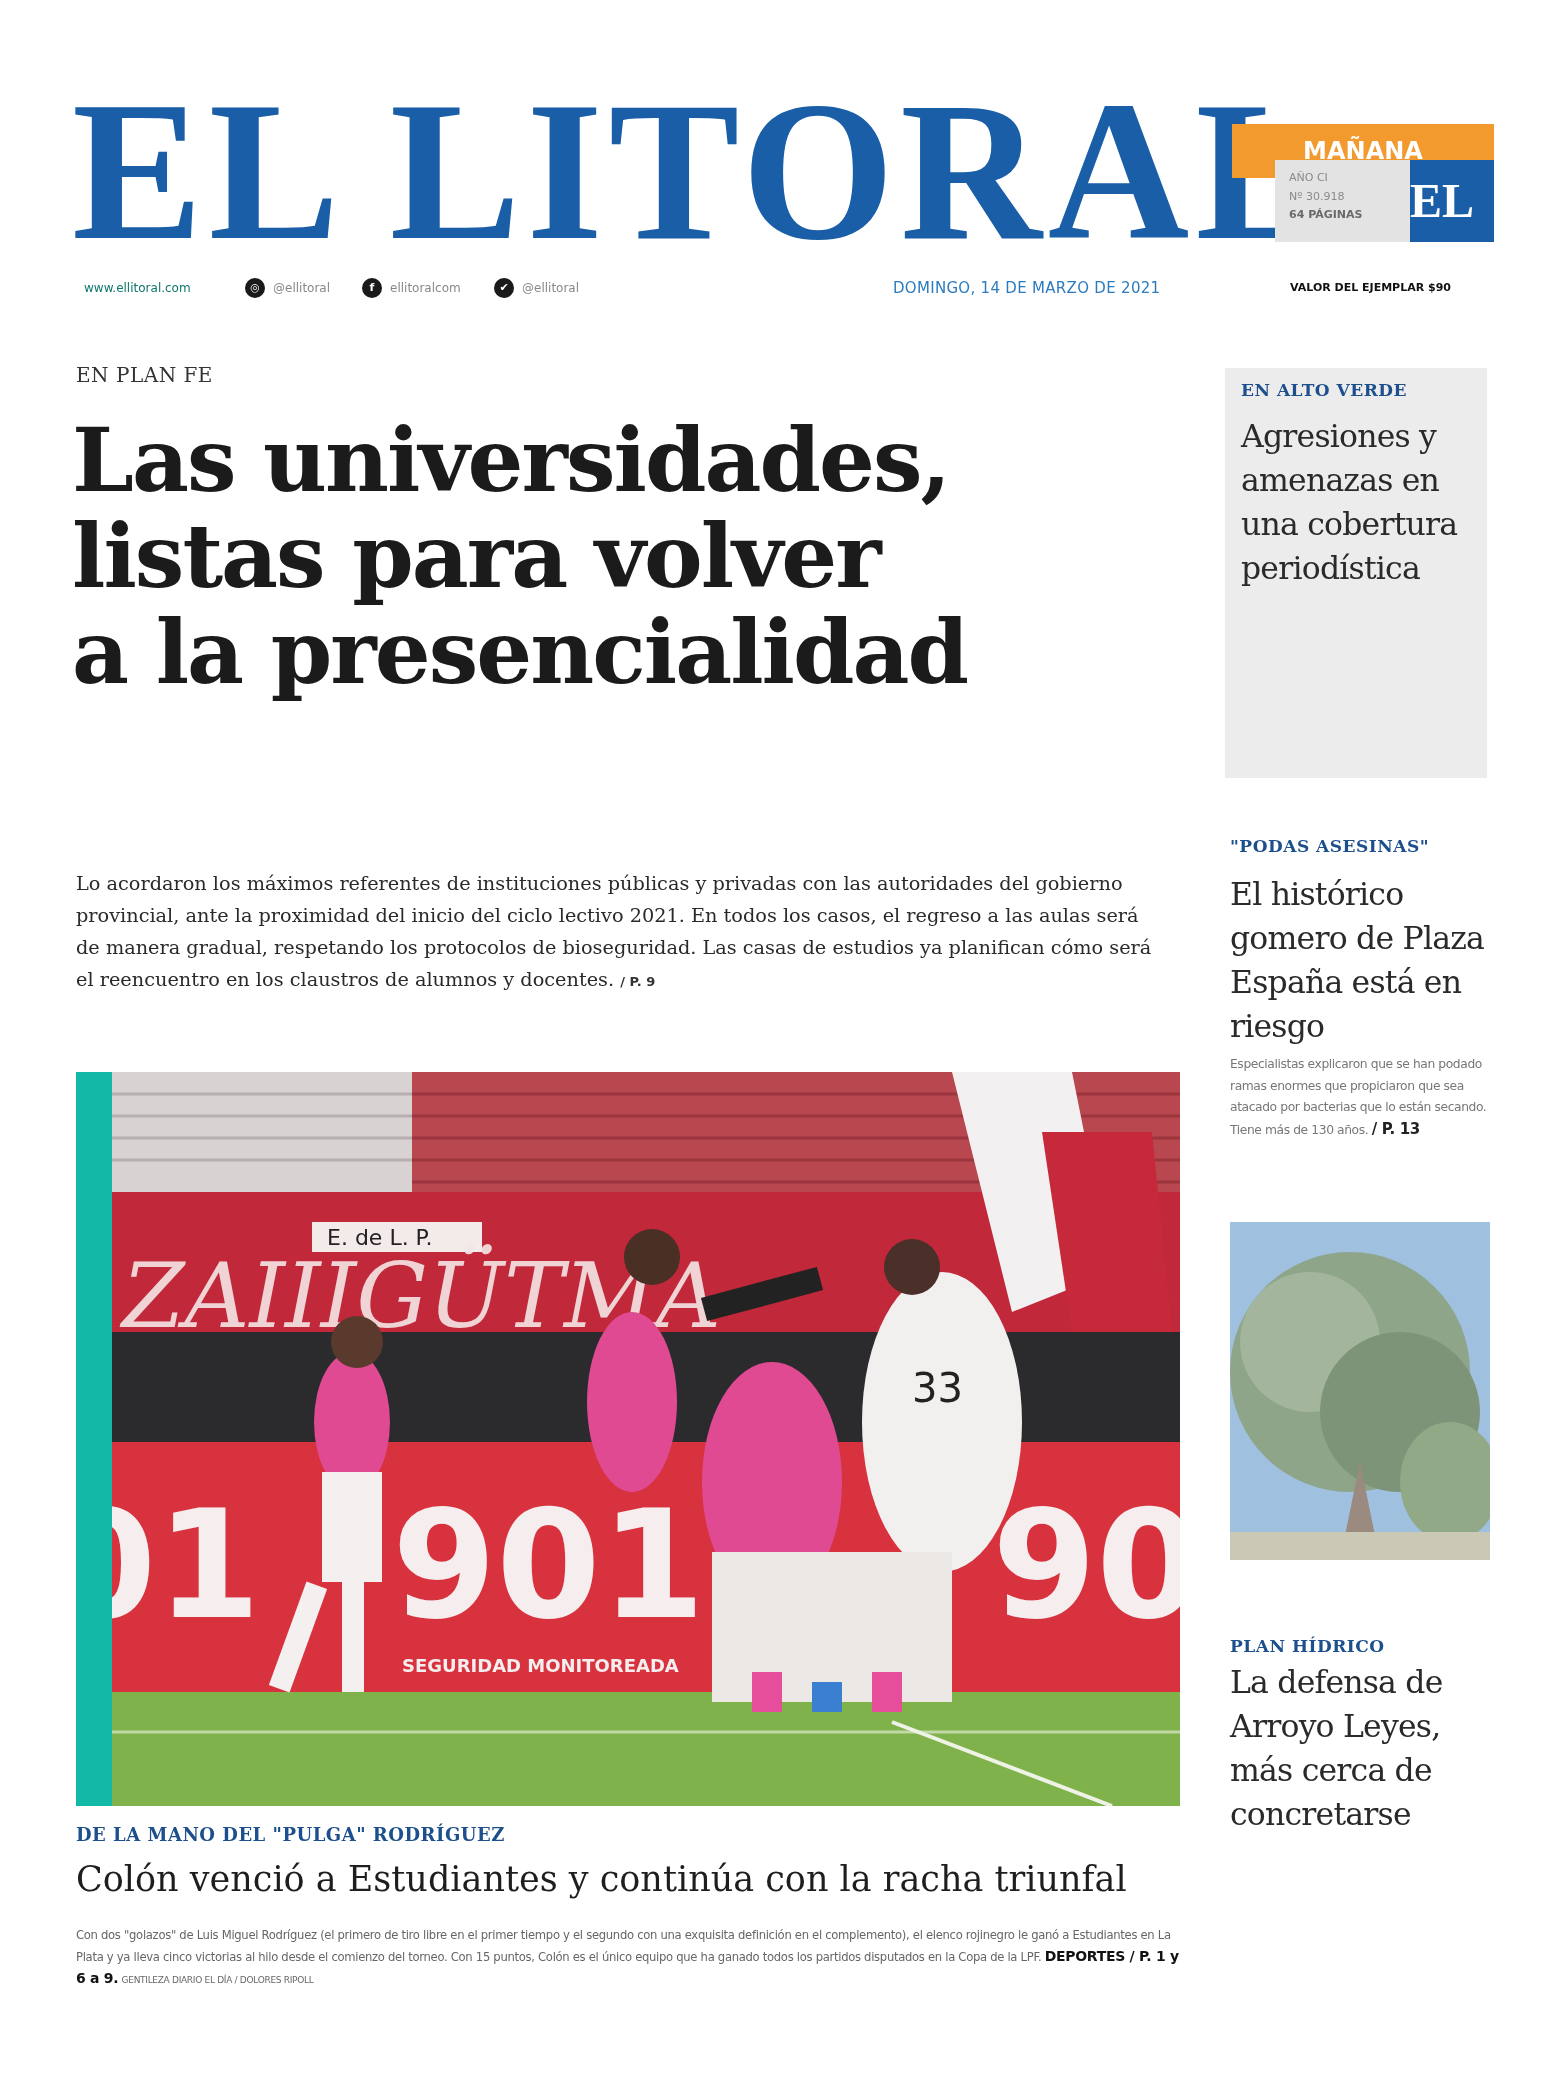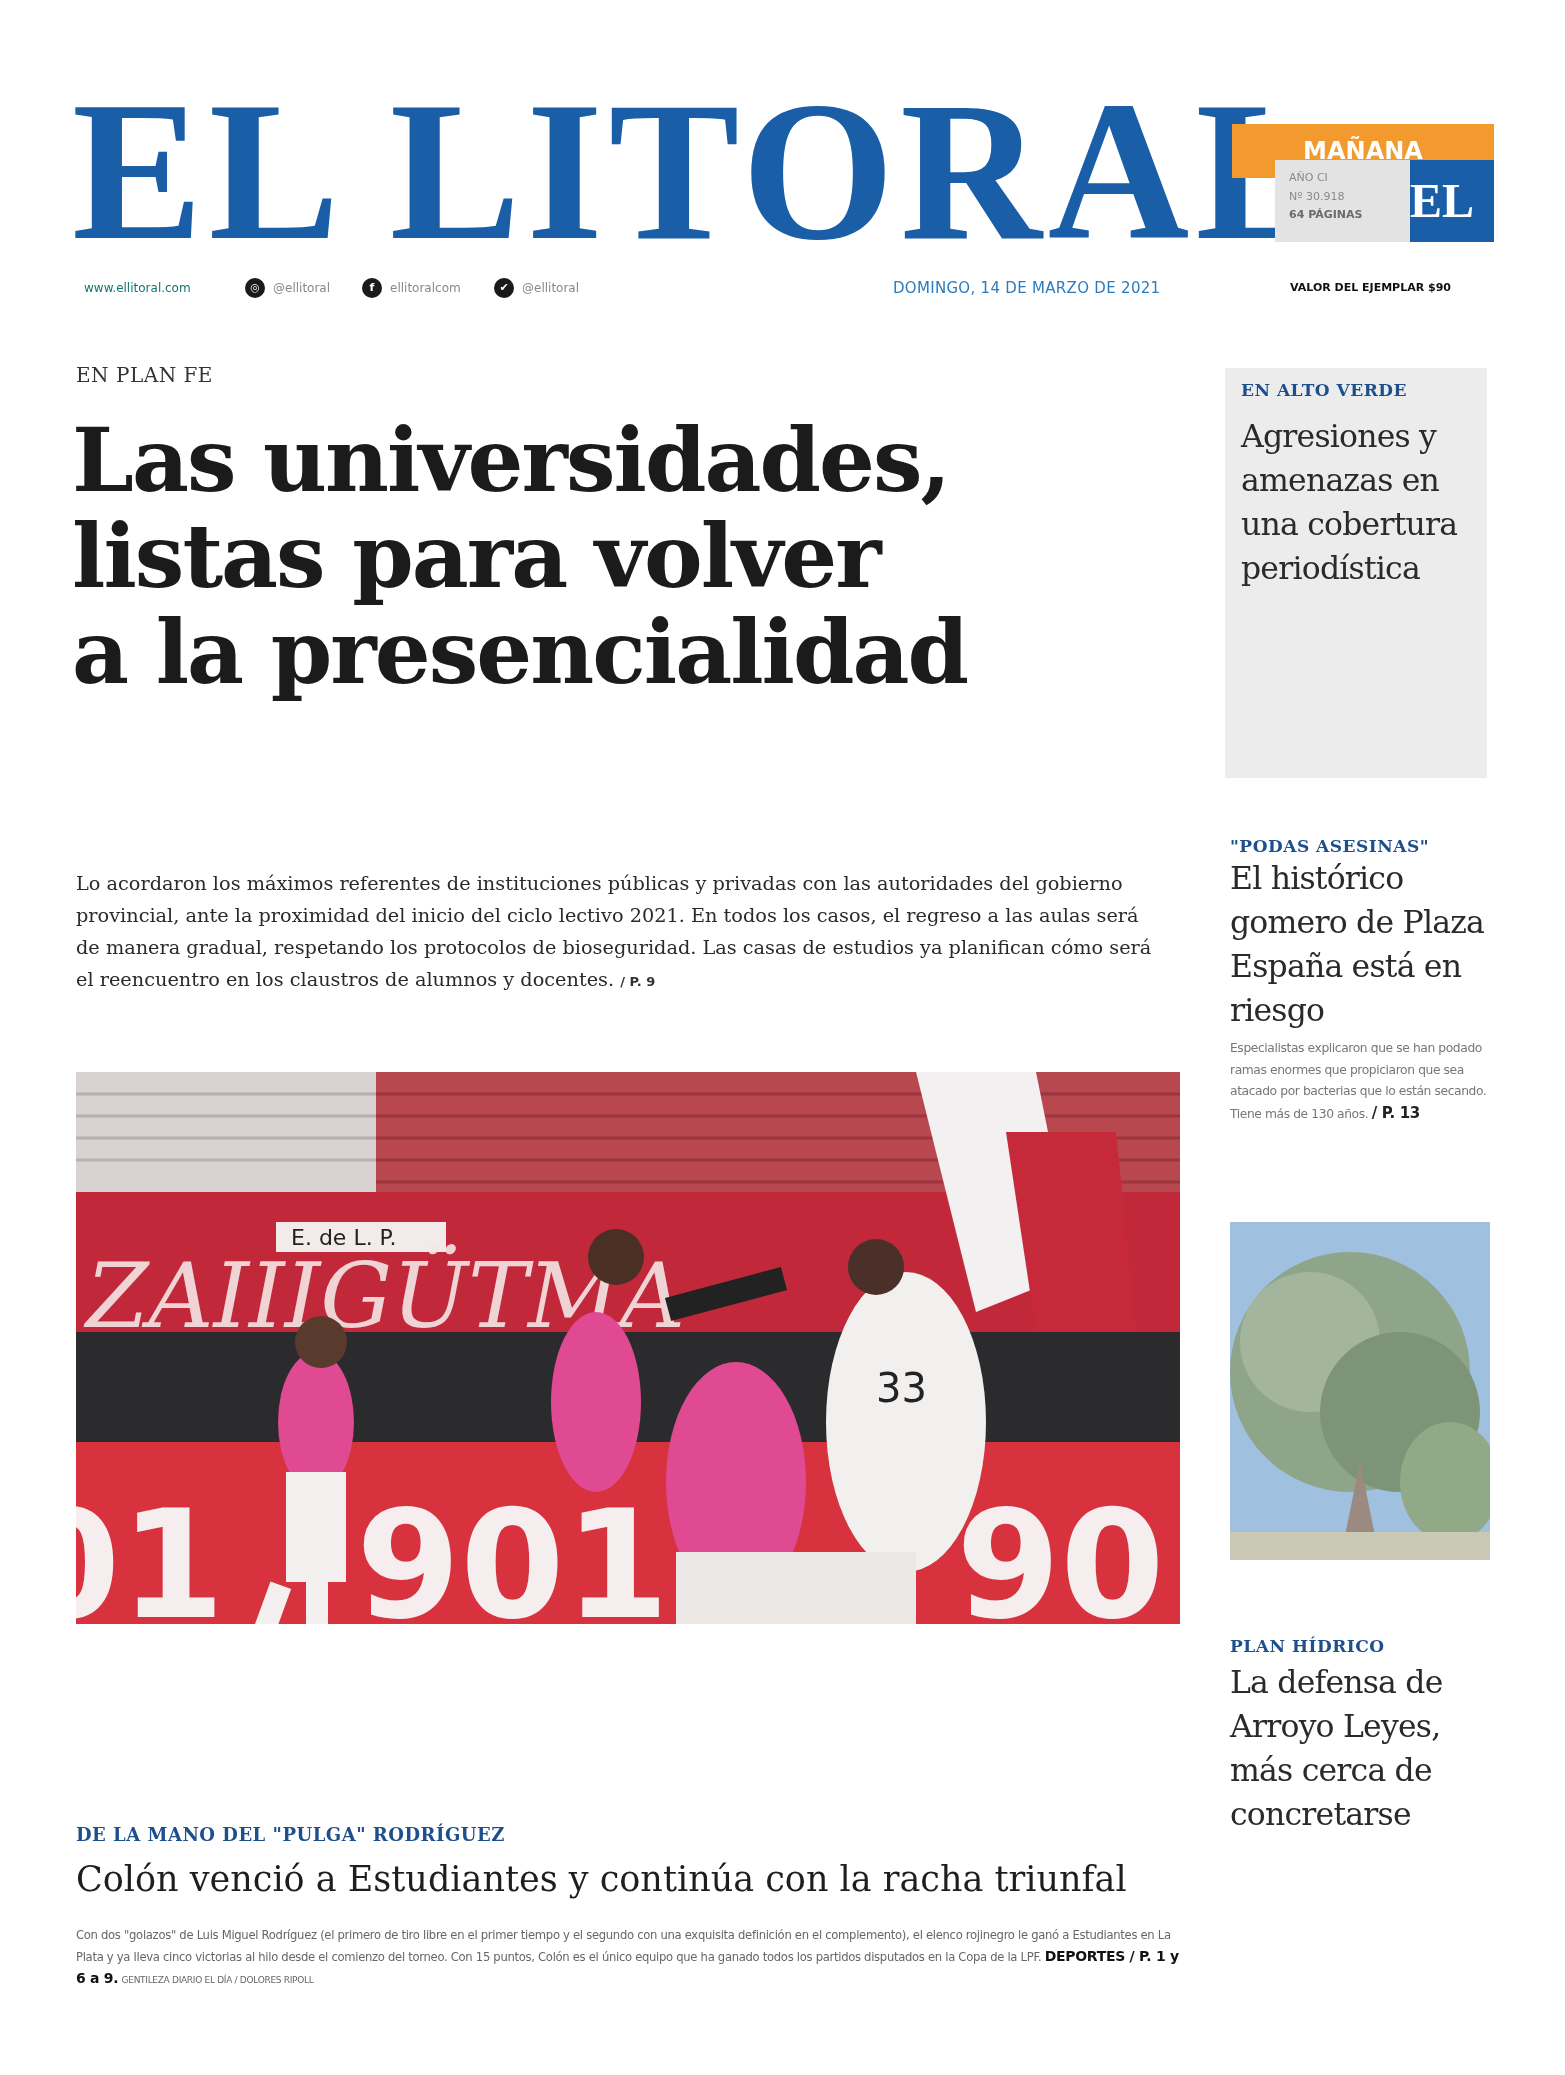--- a/index.html
+++ b/index.html
@@ -53,21 +53,21 @@
     font-family: "DejaVu Serif", serif; font-weight: bold; color: #1b1b1b;
     font-size: 88px; line-height: 96px; letter-spacing: -2px;
   }
   .lead-main {
     left: 76px; top: 868px; width: 1090px;
     font-family: "DejaVu Serif", serif; font-size: 19.3px; line-height: 32px; color: #2a2a2a;
   }
   .pref { font-family: "DejaVu Sans", sans-serif; font-weight: bold; font-size: 13px; color: #333; }
 
   
-  .photo { left: 76px; top: 1072px; width: 1104px; height: 552px; overflow: hidden; background: #14b8a6; }
+  .photo { left: 76px; top: 1072px; width: 1104px; height: 734px; overflow: hidden; background: #14b8a6; padding-left: 36px; }
   .photo svg { display: block; }
 
   .kicker-blue {
     font-family: "DejaVu Serif", serif; font-weight: bold; color: #1c4f8c; letter-spacing: 0.5px;
   }
   .kicker-sports { left: 76px; top: 1824px; font-size: 18px; }
   .headline-sports {
     left: 76px; top: 1856px; width: 1110px;
     font-family: "DejaVu Serif", serif; font-size: 35px; line-height: 46px; color: #1e1e1e;
   }
@@ -203,21 +203,21 @@
   <span class="credit">GENTILEZA DIARIO EL DÍA / DOLORES RIPOLL</span>
 </div>
 
 <div class="abs side-box1">
   <div class="abs kicker-blue side-kicker" style="left:16px; top:12px;">EN ALTO VERDE</div>
   <div class="abs side-head" style="left:16px; top:46px; width:240px;">Agresiones y amenazas en una cobertura periodística</div>
 </div>
 
 <div class="abs" style="left:1230px; top:836px; width:260px;">
   <div class="kicker-blue side-kicker">"PODAS ASESINAS"</div>
-  <div class="side-head" style="margin-top:0;">El histórico gomero de Plaza España está en riesgo</div>
+  <div class="side-head" style="margin-top:16px;">El histórico gomero de Plaza España está en riesgo</div>
   <div class="side-body" style="margin-top:6px;">
     <span>Especialistas explicaron que se han podado ramas enormes que propiciaron que sea atacado por bacterias que lo están secando. Tiene más de 130 años.</span>
     <span class="pref2">/ P. 13</span>
   </div>
 </div>
 
 <div class="abs tree-photo">
   <svg width="260" height="338" viewBox="0 0 260 338" xmlns="http://www.w3.org/2000/svg">
     <rect width="260" height="338" fill="#9fc0de"></rect>
     <ellipse cx="120" cy="150" rx="120" ry="120" fill="#8fa58a"></ellipse>

